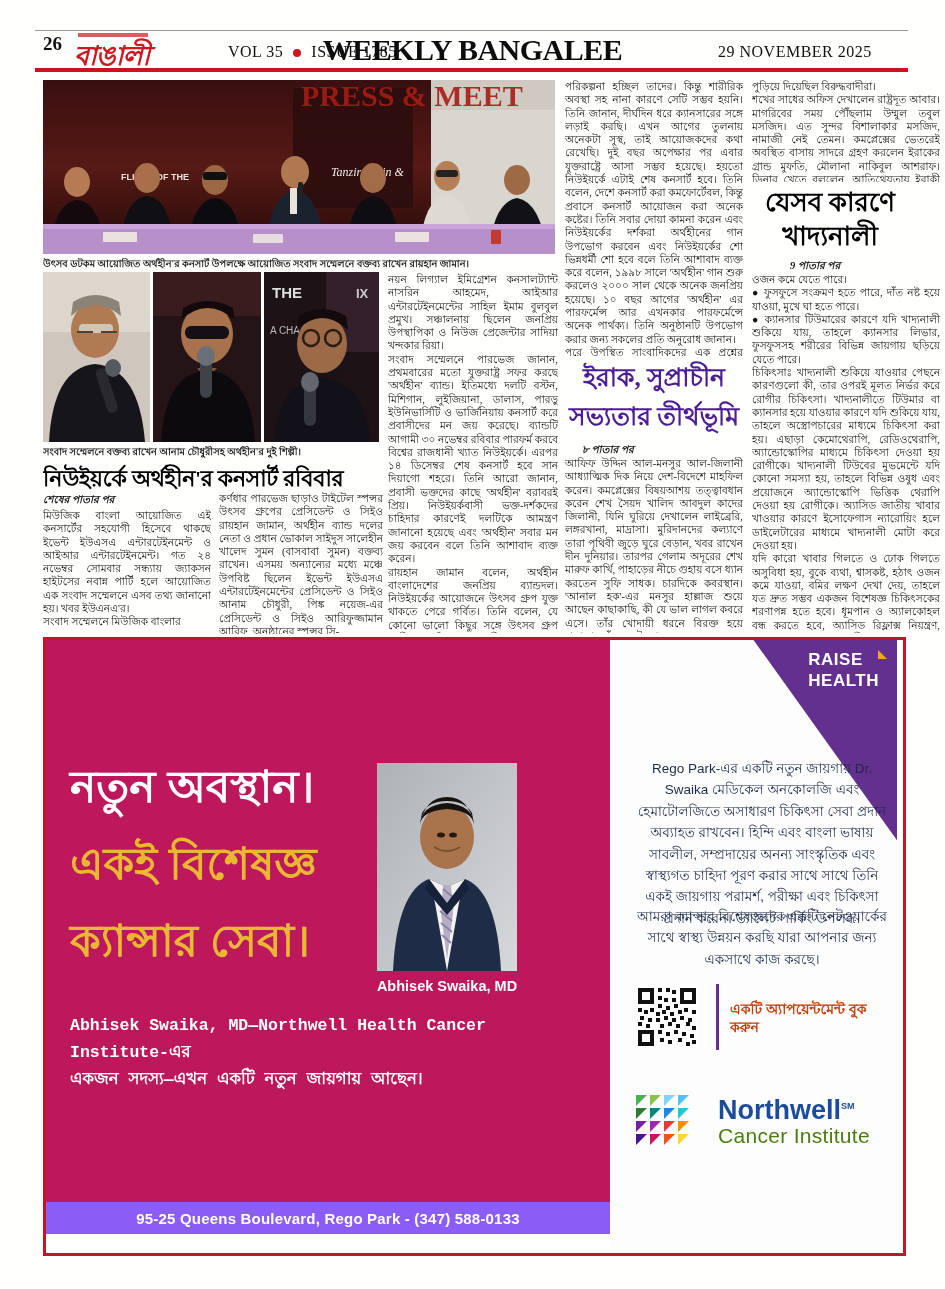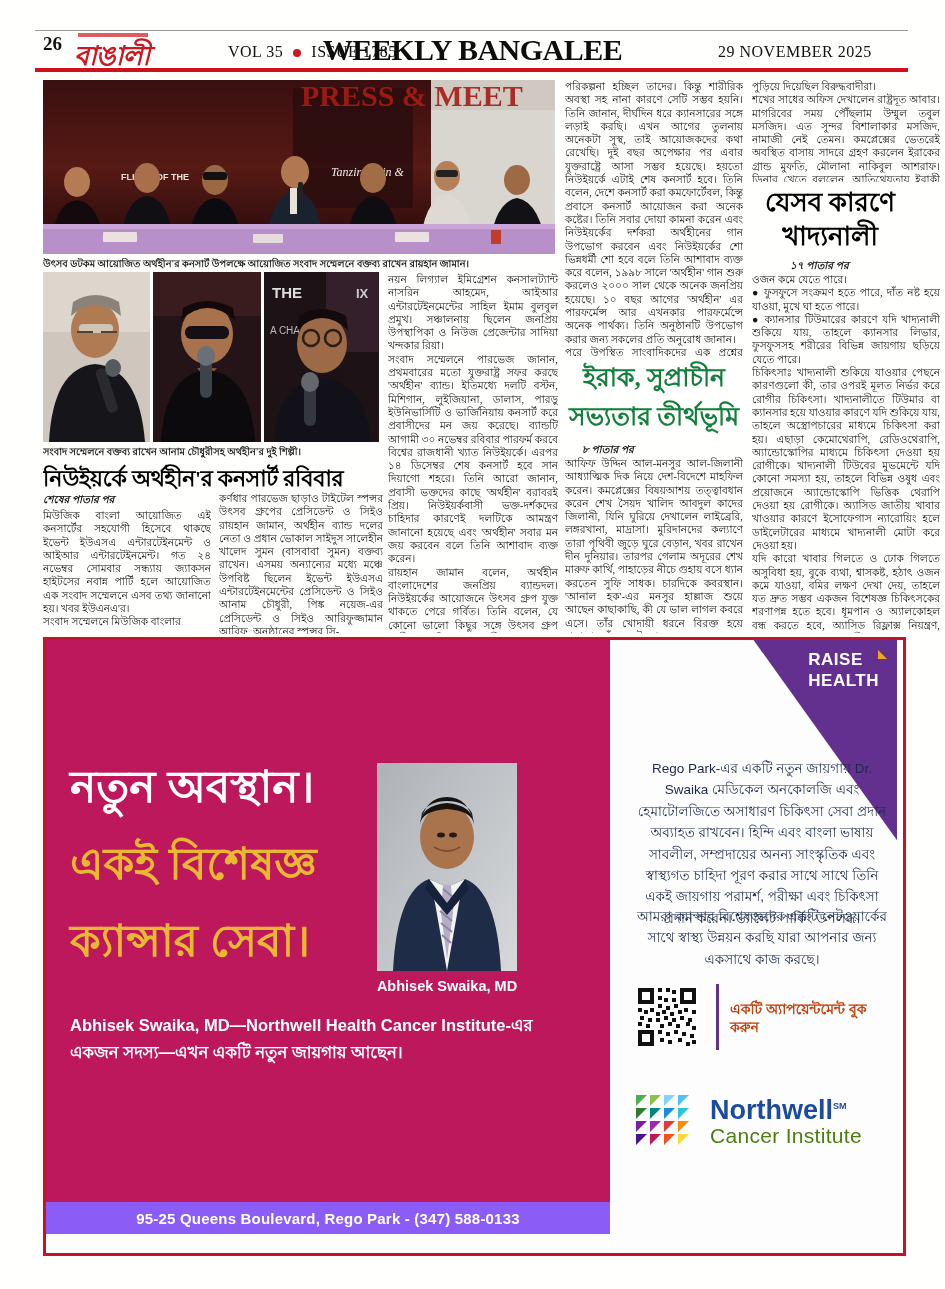--- a/index.html
+++ b/index.html
@@ -20,21 +20,21 @@
   .masthead{left:50%;top:33px;transform:translateX(-50%);font-size:30px;font-weight:bold;
             letter-spacing:-.5px;color:#0d0d0d;white-space:nowrap;}
   .dateline{left:718px;top:43px;font-size:16px;letter-spacing:.5px;color:#111;}
   .red-rule{left:35px;top:68px;width:873px;height:4px;background:#d0111b;}
 
   
   .newstext{font-size:10.5px;line-height:13.3px;text-align:justify;color:#141414;overflow:hidden;}
   .contlabel{font-weight:bold;font-style:italic;font-size:10.5px;color:#141414;}
   .photo-caption{font-size:9.8px;font-weight:600;color:#222;line-height:12px;overflow:hidden;white-space:nowrap;}
   .h-concert{font-size:22px;font-weight:bold;color:#000;white-space:nowrap;letter-spacing:-.3px;overflow:hidden;}
-  .h-mid{font-size:25px;font-weight:bold;line-height:39px;text-align:center;color:#15803d;overflow:hidden;}
+  .h-mid{font-size:25px;font-weight:bold;line-height:39px;text-align:center;color:#4c1d95;overflow:hidden;}
   .h-right{font-size:26px;font-weight:bold;line-height:34px;text-align:center;color:#000;overflow:hidden;}
   .cont-center{font-weight:bold;font-style:italic;font-size:10.5px;}
 
   
   .photoframe{background:#111;overflow:hidden;}
   svg{display:block;}
 
   
   .ad{left:43px;top:637px;width:857px;height:613px;border:3px solid #c41425;background:#fff;}
   .ad-blue{position:absolute;left:0;top:0;width:564px;height:562px;background:#be185d;}
@@ -49,29 +49,29 @@
   .raise-mark{position:absolute;right:10px;top:10px;width:0;height:0;border-left:9px solid transparent;
               border-bottom:9px solid #f2a71b;transform:rotate(90deg);}
   .ad-big{position:absolute;left:24px;top:108px;font-family:"Liberation Sans",sans-serif;
           font-weight:bold;font-size:44px;line-height:77px;letter-spacing:0;}
   .ad-big .l1{color:#ffffff;}
   .ad-big .l2,.ad-big .l3{color:#e9b832;}
   .doc-photo{position:absolute;left:331px;top:123px;width:140px;height:208px;background:#c7c9cc;}
   .doc-cap{position:absolute;left:321px;top:338px;width:160px;text-align:center;color:#fff;
            font-family:"Liberation Sans",sans-serif;font-weight:bold;font-size:14.5px;}
   .ad-body{position:absolute;left:24px;top:372px;width:520px;color:#fff;
-           font-family:Liberation Sans, sans-serif;font-weight:bold;font-size:16.5px;line-height:27px;}
+           font-family:Liberation Mono, monospace;font-weight:bold;font-size:16.5px;line-height:27px;}
   .panel-para{position:absolute;left:26px;width:252px;color:#1b2a4a;
               font-family:"Liberation Sans",sans-serif;font-size:13.5px;line-height:21.4px;text-align:center;}
   .p1{top:118px;} .p2{top:266px;}
   .qr{position:absolute;left:26px;top:346px;width:62px;height:62px;}
   .divider{position:absolute;left:106px;top:344px;width:3px;height:66px;background:#64308f;}
   .booking{position:absolute;left:120px;top:360px;width:160px;color:#c2410c;
            font-family:"Liberation Sans",sans-serif;font-weight:bold;font-size:14px;line-height:18px;}
-  .nw{position:absolute;left:26px;top:452px;display:flex;align-items:center;gap:18px;}
+  .nw{position:absolute;left:26px;top:452px;display:flex;align-items:center;gap:26px;}
   .nw-text .nw1{font-family:"Liberation Sans",sans-serif;font-weight:bold;font-size:27px;color:#1a4b9e;line-height:28px;}
   .nw-text .nw1 sup{font-size:9px;}
   .nw-text .nw2{font-family:"Liberation Sans",sans-serif;font-size:21px;color:#4d7c0f;line-height:24px;letter-spacing:.3px;}
 </style>
 </head>
 <body>
 
 <div class="page">
 
   <div class="abs top-rule"></div>
@@ -211,21 +211,21 @@
 
   <div class="abs h-mid preline" style="left:561px;top:358px;width:186px;height:80px;">ইরাক, সুপ্রাচীন
 সভ্যতার তীর্থভূমি</div>
   <div class="abs cont-center" style="left:582px;top:442px;">৮ পাতার পর</div>
   <div class="abs newstext preline" style="left:565px;top:457px;width:178px;height:176px;">আফিফ উদ্দিন আল-মনসুর আল-জিলানী আধ্যাত্মিক দিক নিয়ে দেশ-বিদেশে মাহফিল করেন। কমপ্লেক্সের বিষয়আশয় তত্ত্বাবধান করেন শেখ সৈয়দ খালিদ আবদুল কাদের জিলানী, যিনি ঘুরিয়ে দেখালেন লাইব্রেরি, লঙ্গরখানা, মাদ্রাসা। মুরিদানদের কল্যাণে তারা পৃথিবী জুড়ে ঘুরে বেড়ান, খবর রাখেন দীন দুনিয়ার। তারপর গেলাম অদূরের শেখ মারুফ কার্খি, পাহাড়ের নীচে গুহায় বসে ধ্যান করতেন সুফি সাধক। চারদিকে কবরস্থান। 'আনাল হক'-এর মনসুর হাল্লাজ শুয়ে আছেন কাছাকাছি, কী যে ভাল লাগল কবরে এসে। তাঁর খোদায়ী ধরনে বিরক্ত হয়ে প্রকাশ্যে তাঁর দেহ টুকরা করে</div>
   <div class="abs newstext preline" style="left:752px;top:80px;width:188px;height:102px;">পুড়িয়ে দিয়েছিল বিরুদ্ধবাদীরা।
 শখের সাধের অফিস দেখালেন রাষ্ট্রদূত আবার। মাগরিবের সময় পৌঁছলাম উম্মুল তবুল মসজিদ। এত সুন্দর বিশালাকার মসজিদ, নামাজী নেই তেমন। কমপ্লেক্সের ভেতরেই অবস্থিত বাসায় সাদরে গ্রহণ করলেন ইরাকের গ্রান্ড মুফতি, মৌলানা নাকিবুল আশরাফ। ডিনার খেতে বললেন, আতিথেয়তায় ইরাকী জনগণ নাকি অসাধারণ।</div>
 
   <div class="abs h-right preline" style="left:732px;top:186px;width:196px;height:70px;">যেসব কারণে
 খাদ্যনালী</div>
-  <div class="abs cont-center" style="left:790px;top:258px;">১৭ পাতার পর</div>
+  <div class="abs cont-center" style="left:790px;top:258px;">9 পাতার পর</div>
   <div class="abs newstext preline" style="left:752px;top:273px;width:188px;height:360px;">ওজন কমে যেতে পারে।
 ● ফুসফুসে সংক্রমণ হতে পারে, দাঁত নষ্ট হয়ে যাওয়া, মুখে ঘা হতে পারে।
 ● ক্যানসার টিউমারের কারণে যদি খাদ্যনালী শুকিয়ে যায়, তাহলে ক্যানসার লিভার, ফুসফুসসহ শরীরের বিভিন্ন জায়গায় ছড়িয়ে যেতে পারে।
 চিকিৎসাঃ খাদ্যনালী শুকিয়ে যাওয়ার পেছনে কারণগুলো কী, তার ওপরই মূলত নির্ভর করে রোগীর চিকিৎসা। খাদ্যনালীতে টিউমার বা ক্যানসার হয়ে যাওয়ার কারণে যদি শুকিয়ে যায়, তাহলে অস্ত্রোপচারের মাধ্যমে চিকিৎসা করা হয়। এছাড়া কেমোথেরাপি, রেডিওথেরাপি, অ্যান্ডোস্কোপির মাধ্যমে চিকিৎসা দেওয়া হয় রোগীকে। খাদ্যনালী টিউবের মুভমেন্টে যদি কোনো সমস্যা হয়, তাহলে বিভিন্ন ওষুধ এবং প্রয়োজনে অ্যান্ডোস্কোপি ভিত্তিক থেরাপি দেওয়া হয় রোগীকে। অ্যাসিড জাতীয় খাবার খাওয়ার কারণে ইসোফেগাস ন্যারোয়িং হলে ডাইলেটারের মাধ্যমে খাদ্যনালী মোটা করে দেওয়া হয়।
 যদি কারো খাবার গিলতে ও ঢোক গিলতে অসুবিধা হয়, বুকে ব্যথা, শ্বাসকষ্ট, হঠাৎ ওজন কমে যাওয়া, বমির লক্ষণ দেখা দেয়, তাহলে যত দ্রুত সম্ভব একজন বিশেষজ্ঞ চিকিৎসকের শরণাপন্ন হতে হবে। ধূমপান ও অ্যালকোহল বন্ধ করতে হবে, অ্যাসিড রিফ্লাক্স নিয়ন্ত্রণ, স্বাস্থ্যকর খাদ্যাভ্যাস ও জীবনযাপনের মাধ্যমে খাদ্যনালী শুকিয়ে যাওয়ার সমস্যা কিছু ক্ষেত্রে প্রতিরোধ করা সম্ভব।</div>
 
   <div class="abs ad">
     <div class="ad-blue">
       <div class="ad-big">
         <div class="l1">নতুন অবস্থান।</div>

